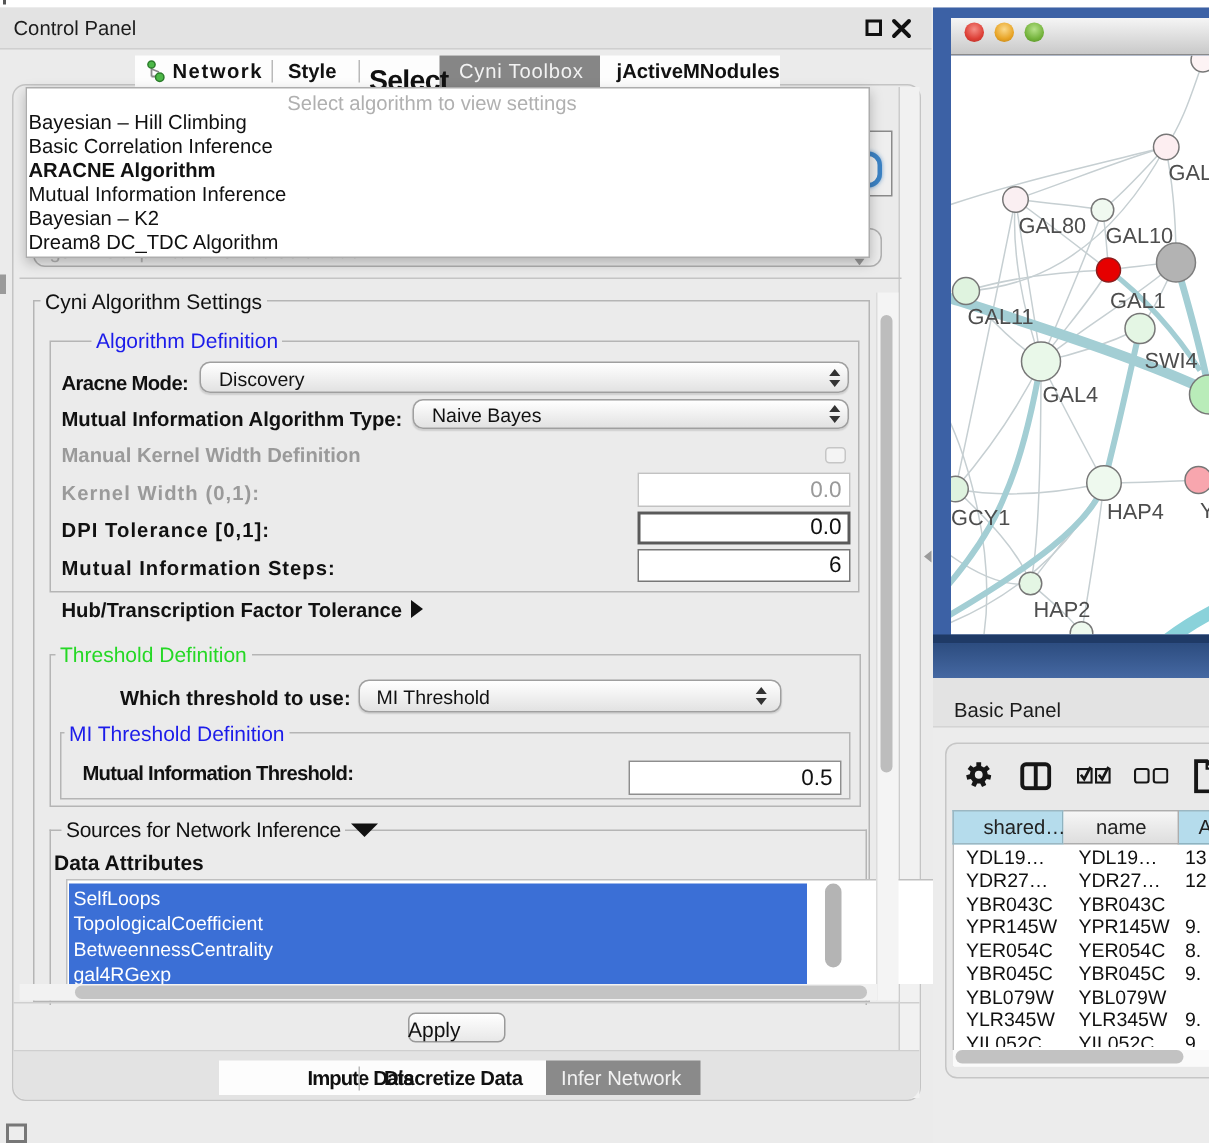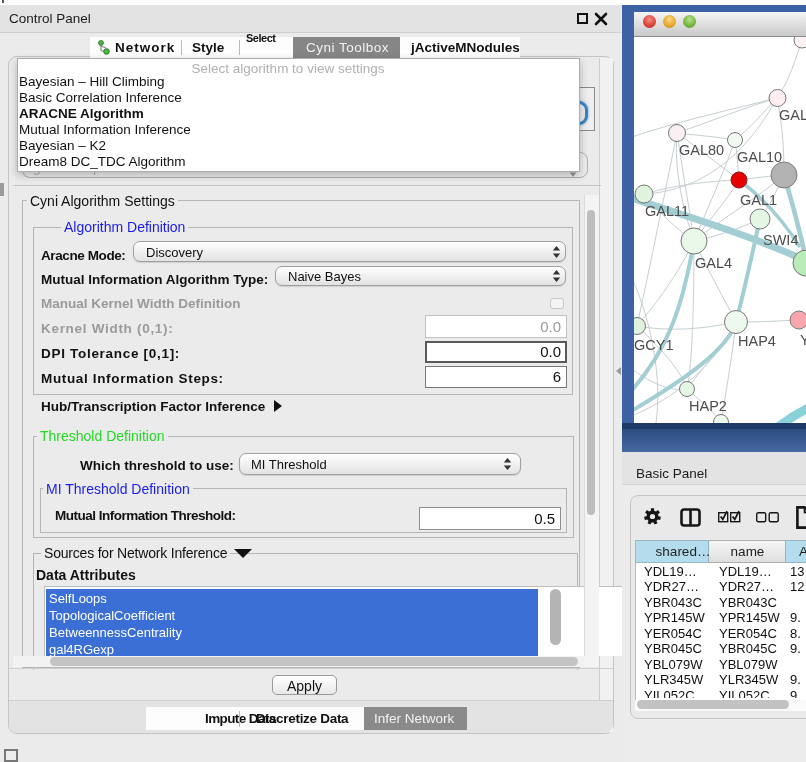--- a/index.html
+++ b/index.html
@@ -30,21 +30,21 @@
   <div class="abs" style="left:293px;top:37px;width:107px;height:21px;background:#868686;"></div>
   <div class="abs b" style="left:115px;top:40px;font-size:13.5px;letter-spacing:1px;color:#111;">Network</div>
   <svg class="abs" style="left:96px;top:39px;" width="16" height="17" viewBox="0 0 16 17">
     <path d="M5 4 L5 12 M5 12 L11 12 M5 7 L10 9" stroke="#8a8a8a" stroke-width="1.2" fill="none"></path>
     <circle cx="5" cy="4" r="2.4" fill="#4db848" stroke="#2c7d2b"></circle>
     <circle cx="10.5" cy="12.5" r="2.8" fill="#4db848" stroke="#2c7d2b"></circle>
   </svg>
   <div class="abs" style="left:181px;top:40px;width:1px;height:15px;background:#b9b9b9;"></div>
   <div class="abs b" style="left:192px;top:40px;font-size:13.5px;color:#111;">Style</div>
   <div class="abs" style="left:239px;top:40px;width:1px;height:15px;background:#b9b9b9;"></div>
-  <div class="abs b" style="left:246px;top:32px;font-size:11px;letter-spacing:-0.5px;color:#111;">Select</div>
+  <div class="abs b" style="left:246px;top:44px;font-size:19px;letter-spacing:-0.5px;color:#111;">Select</div>
   <div class="abs" style="left:306px;top:40px;font-size:13.5px;letter-spacing:0.5px;color:#f2f2f2;">Cyni Toolbox</div>
   <div class="abs b" style="left:411px;top:40px;font-size:13.5px;color:#111;">jActiveMNodules</div>
 
   <div class="abs" style="left:600px;top:58px;width:13px;height:674px;background:#f1f1f1;"></div>
   <div class="abs" style="left:599px;top:58px;width:1px;height:674px;background:#cccccc;"></div>
 
   <div class="abs" style="left:560px;top:87px;width:35px;height:44px;border:1px solid #8a8a8a;background:#efefef;"></div>
   <div class="abs" style="left:558px;top:101px;width:30px;height:24px;border:3px solid #3b82c4;border-radius:9px;background:#ededed;box-shadow:0 0 3px rgba(59,130,196,0.7);"></div>
 
   <div class="abs" style="left:22px;top:152px;width:566px;height:26px;border:1px solid #b0b0b0;border-radius:8px;background:#ededed;overflow:hidden;">
@@ -83,21 +83,21 @@
   <div class="abs" style="left:425px;top:318px;width:136px;font-size:15px;color:#9a9a9a;text-align:right;">0.0</div>
 
   <div class="abs b" style="left:41px;top:346px;font-size:13.5px;letter-spacing:0.7px;color:#111;">DPI Tolerance [0,1]:</div>
   <div class="abs" style="left:425px;top:341px;width:142px;height:22px;border:2px solid #5a5a5a;background:#fff;"></div>
   <div class="abs" style="left:425px;top:343px;width:136px;font-size:15px;color:#111;text-align:right;">0.0</div>
 
   <div class="abs b" style="left:41px;top:371px;font-size:13.5px;letter-spacing:0.65px;color:#111;">Mutual Information Steps:</div>
   <div class="abs" style="left:425px;top:366px;width:142px;height:22px;border:1px solid #777;background:#fff;"></div>
   <div class="abs" style="left:425px;top:368px;width:136px;font-size:15px;color:#111;text-align:right;">6</div>
 
-  <div class="abs b" style="left:41px;top:399px;font-size:13.5px;color:#111;">Hub/Transcription Factor Inference</div>
+  <div class="abs b" style="left:41px;top:399px;font-size:13.5px;color:#111;">Hub/Transcription Factor Tolerance</div>
   <svg class="abs" style="left:271px;top:398px;" width="14" height="16" viewBox="0 0 14 16">
       <path d="M3 2 L11 8 L3 14 Z" fill="#111"></path>
     </svg>
 
   <div class="abs" style="left:33px;top:436px;width:541px;height:102px;border:1px solid #b5b5b5;"></div>
   <div class="abs" style="left:37px;top:428px;background:#ebebeb;padding:0 3px;font-size:14px;color:#25d825;">Threshold Definition</div>
 
   <div class="abs b" style="left:80px;top:458px;font-size:13.5px;color:#111;">Which threshold to use:</div>
   <div class="abs combo" style="left:239px;top:453px;width:282px;height:22px;"></div>
   <div class="abs" style="left:251px;top:457px;font-size:13px;color:#111;">MI Threshold</div>
@@ -128,21 +128,21 @@
   </div>
 
   <div class="abs" style="left:584px;top:195px;width:15px;height:472px;background:#f4f4f4;border-left:1px solid #dcdcdc;"></div>
   <div class="abs" style="left:587px;top:210px;width:8px;height:305px;background:#bdbdbd;border-radius:5px;"></div>
 
   <div class="abs" style="left:13px;top:656px;width:572px;height:11px;background:#f2f2f2;"></div>
   <div class="abs" style="left:50px;top:657px;width:528px;height:9px;background:#c4c4c4;border-radius:5px;"></div>
 
   <div class="abs" style="left:9px;top:668px;width:604px;height:1px;background:#cfcfcf;"></div>
   <div class="abs" style="left:272px;top:675px;width:65px;height:20px;border:1px solid #9a9a9a;border-radius:5px;background:linear-gradient(#ffffff,#e8e8e8);"></div>
-  <div class="abs" style="left:272px;top:678px;width:65px;text-align:center;font-size:14px;color:#111;">Apply</div>
+  <div class="abs" style="left:272px;top:678px;width:65px;text-align:left;font-size:14px;color:#111;">Apply</div>
 
   <div class="abs" style="left:9px;top:700px;width:604px;height:33px;background:#e3e3e3;border-top:1px solid #cfcfcf;border-radius:0 0 9px 9px;"></div>
   <div class="abs" style="left:146px;top:707px;width:218px;height:23px;background:#fdfdfd;"></div>
   <div class="abs" style="left:364px;top:707px;width:103px;height:23px;background:#8a8a8a;"></div>
   <div class="abs b" style="left:157px;top:711px;font-size:13.5px;letter-spacing:-0.6px;color:#111;padding-left:48px;">Impute Data</div>
   <div class="abs" style="left:239px;top:711px;width:1px;height:16px;background:#b9b9b9;"></div>
   <div class="abs b" style="left:256px;top:711px;font-size:13.5px;letter-spacing:-0.3px;color:#111;">Discretize Data</div>
   <div class="abs" style="left:374px;top:711px;font-size:13.5px;color:#f2f2f2;">Infer Network</div>
 
   <div class="abs" style="left:4px;top:749px;width:14px;height:13px;border:2px solid #777;background:#ededed;"></div>

